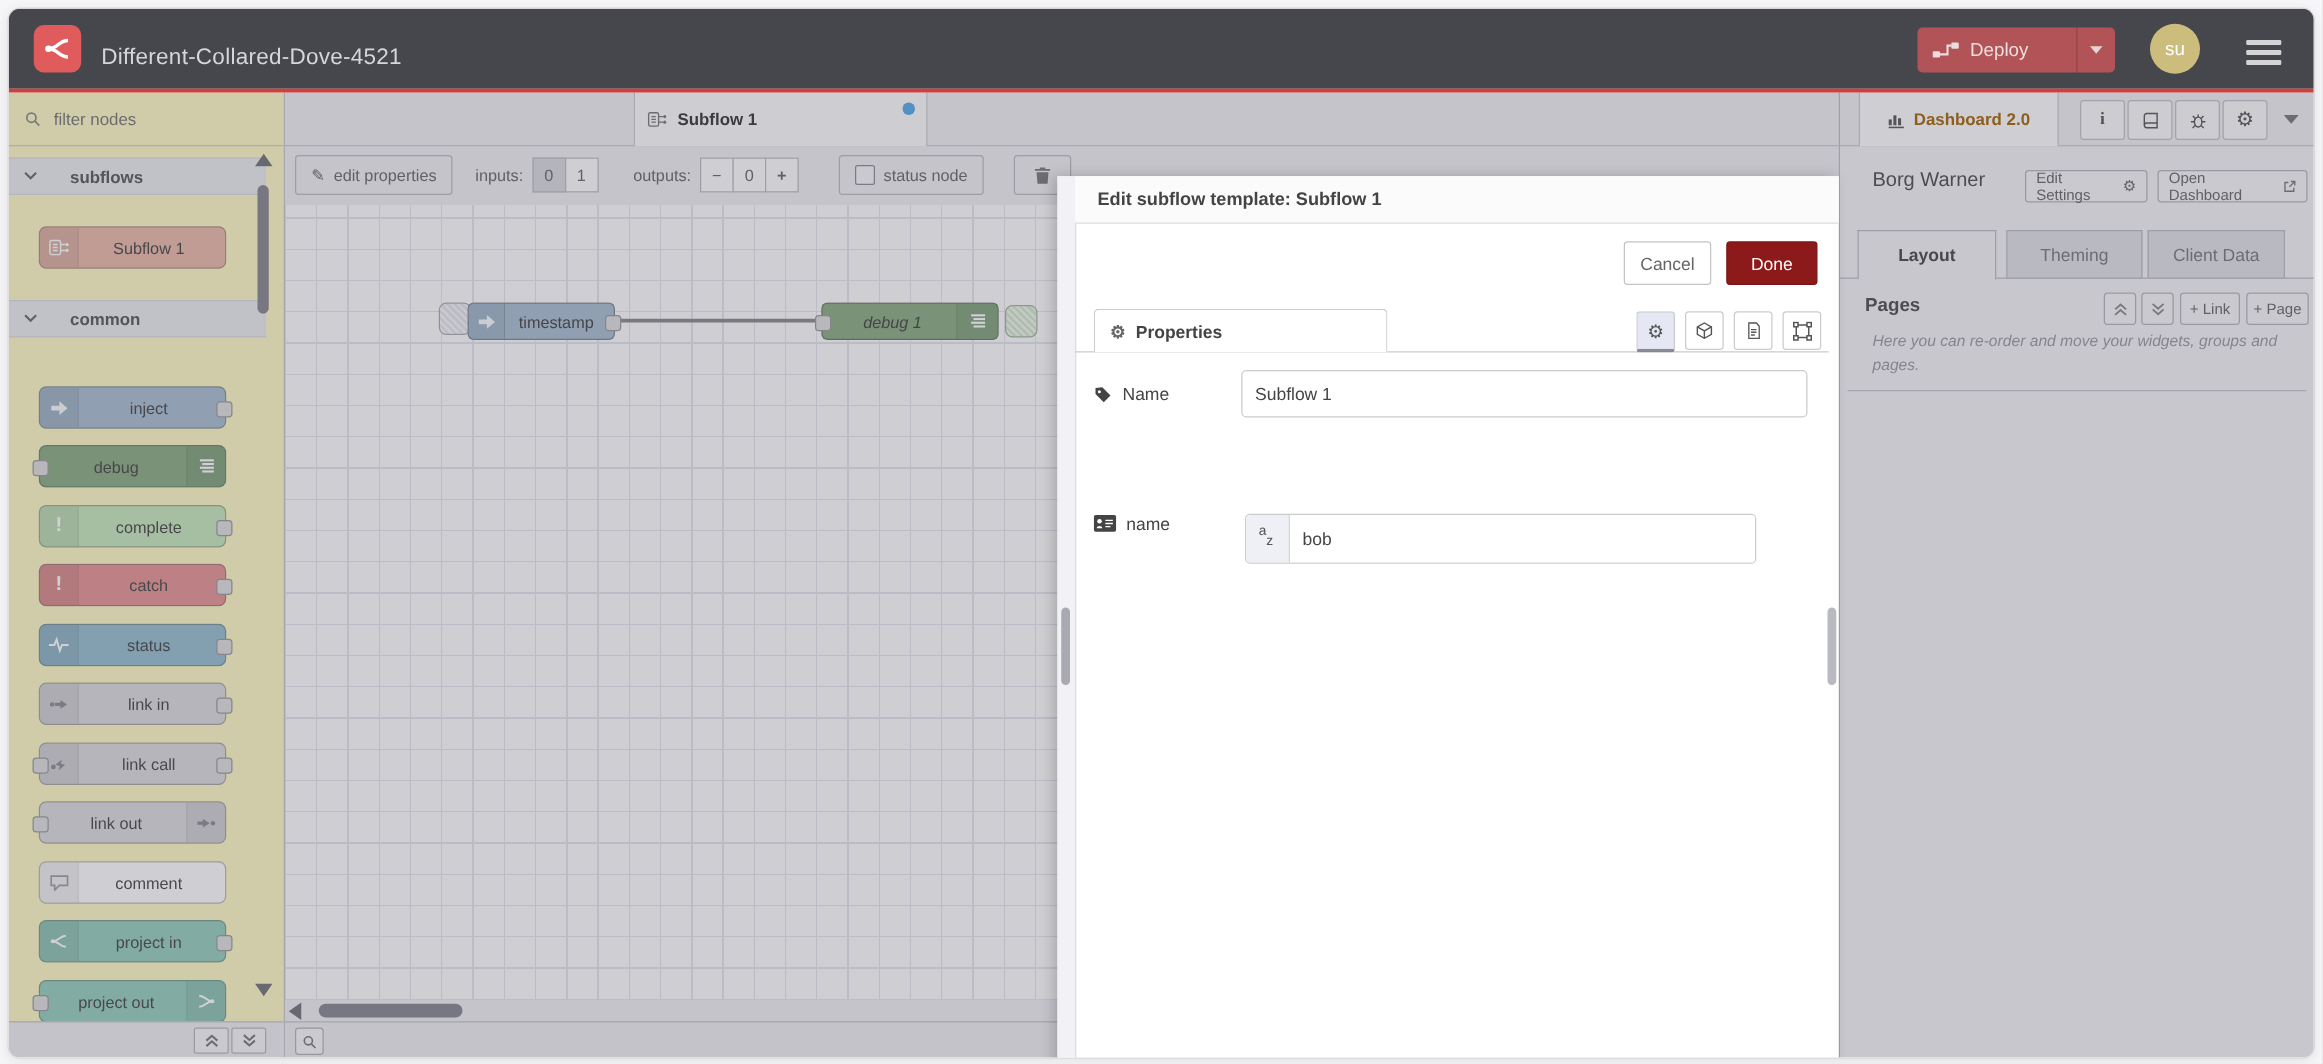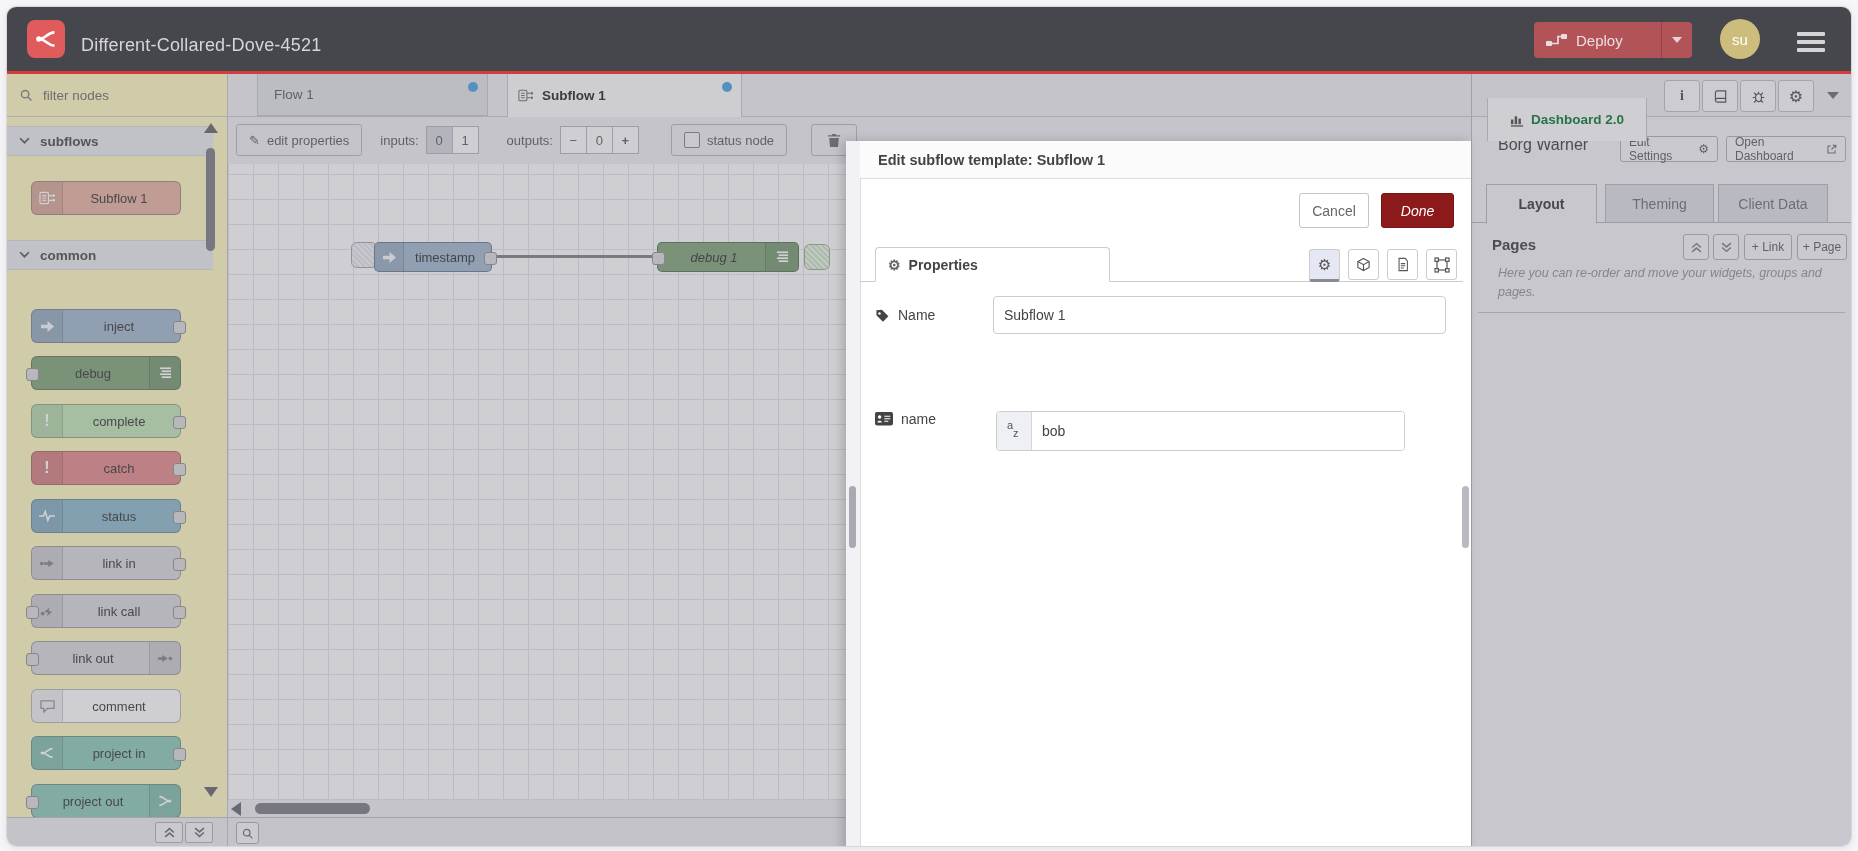--- a/index.html
+++ b/index.html
@@ -24,21 +24,21 @@
   .burger i{display:block;height:4px;background:#d4d4d7;margin:4px 0;border-radius:1px;}
   .redline{position:absolute;left:0;top:64px;right:0;height:3px;background:#d63c3c;z-index:5;}
   
   .main{position:absolute;left:0;top:67px;right:0;bottom:0;}
   
   .palette{position:absolute;left:0;top:0;width:220px;height:772px;background:#fef9c3;border-right:1px solid #c6c6cb;}
   .psearch{position:absolute;left:0;top:0;right:0;height:42px;border-bottom:1px solid #cdcdd2;display:flex;align-items:center;}
   .psearch input{border:0;outline:0;background:transparent;font-size:13.5px;color:#777;width:160px;font-family:inherit;}
   .psearch .mag{margin:0 8px 0 12px;display:flex;}
   .pcat{position:absolute;left:0;right:14px;height:28px;background:#e9e9ed;border-top:1px solid #d9d9de;border-bottom:1px solid #d9d9de;
-    display:flex;align-items:center;font-size:13.5px;font-weight:bold;color:#555;}
+    display:flex;align-items:center;font-size:13.5px;font-weight:bold;color:#555;gap:16px;}
   .pcat .chev{margin:0 10px 0 12px;display:flex;}
   .pnode{position:absolute;left:24px;width:150px;height:34px;border-radius:6px;border:1px solid rgba(60,60,60,.35);
     box-sizing:border-box;cursor:grab;}
   .pnode .band{position:absolute;top:0;bottom:0;width:30px;background:rgba(0,0,0,.06);display:flex;align-items:center;justify-content:center;}
   .pnode .band.l{left:0;border-right:1px solid rgba(0,0,0,.12);border-radius:5px 0 0 5px;}
   .pnode .band.r{right:0;border-left:1px solid rgba(0,0,0,.12);border-radius:0 5px 5px 0;}
   .plabel{position:absolute;left:34px;right:8px;top:0;bottom:0;display:flex;align-items:center;justify-content:center;
     font-size:13px;color:#444;}
   .pnode.riconed .plabel{left:8px;right:34px;}
   .port{position:absolute;width:11px;height:11px;background:#ddd;border:1px solid #999;border-radius:3px;top:11px;}
@@ -85,21 +85,21 @@
   .hthumb{position:absolute;left:27px;top:3px;width:115px;height:11px;background:#84848c;border-radius:6px;}
   .harrow{position:absolute;left:3px;top:2px;width:0;height:0;border-top:7px solid transparent;border-bottom:7px solid transparent;
     border-right:10px solid #6f6f77;}
   .cfooter{position:absolute;left:0;right:0;bottom:0;height:28px;background:#ececef;border-top:1px solid #c2c2c7;}
   .zoombtn{position:absolute;left:8px;top:4px;width:21px;height:20px;border:1px solid #b0b0b6;border-radius:3px;background:#f6f6f8;
     display:flex;align-items:center;justify-content:center;cursor:pointer;}
   
   .sidebar{position:absolute;left:1464px;top:0;width:382px;height:772px;background:#f2f2f5;border-left:1px solid #bdbdc2;box-sizing:border-box;}
   .stabbar{position:absolute;left:0;top:0;right:0;height:42px;background:#ededf0;border-bottom:1px solid #c9c9cd;}
   .stab{position:absolute;left:15px;top:0;height:43px;width:160px;background:#fbfbfc;border:1px solid #c8c8cd;border-top:0;border-bottom:0;
-    box-sizing:border-box;display:flex;align-items:center;justify-content:center;font-weight:bold;color:#15803d;font-size:13.5px;z-index:2;cursor:pointer;margin-top:24px;}
+    box-sizing:border-box;display:flex;align-items:center;justify-content:center;font-weight:bold;color:#a16207;font-size:13.5px;z-index:2;cursor:pointer;}
   .stab .sicon{margin-right:6px;display:flex;}
   .sibtn{position:absolute;top:6px;width:34px;height:30px;border:1px solid #c0c0c6;border-radius:3px;background:#f8f8fa;
     display:flex;align-items:center;justify-content:center;cursor:pointer;color:#555;font-size:14px;}
   .scaret{position:absolute;left:355px;top:18px;width:0;height:0;border-left:6px solid transparent;border-right:6px solid transparent;
     border-top:7px solid #777;cursor:pointer;}
   .scontent{position:absolute;left:0;top:42px;right:0;bottom:0;}
   .projname{position:absolute;left:26px;top:20px;font-size:16px;color:#4a4a4a;}
   .minibtn{position:absolute;height:26px;border:1px solid #b3b3b8;border-radius:3px;display:flex;align-items:center;justify-content:center;
     padding:0 8px;font-size:12px;color:#666;cursor:pointer;background:rgba(255,255,255,.25);box-sizing:border-box;}
   .ltabs{position:absolute;left:14px;top:68px;height:39px;}
@@ -115,21 +115,21 @@
   
   .tray{position:absolute;left:839px;top:67px;width:625px;height:772px;z-index:60;background:#fff;
     box-shadow:-4px 0 10px rgba(0,0,0,.18);}
   .tray-grip{position:absolute;left:0;top:0;bottom:0;width:14px;background:#f1f1f6;border-right:1px solid #ddd;cursor:col-resize;}
   .grip-pill{position:absolute;left:3px;top:345px;width:7px;height:62px;background:#a9a9b1;border-radius:4px;}
   .tray-title{position:absolute;left:14px;right:0;top:0;height:38px;background:#fbfbfc;border-bottom:1px solid #ddd;
     display:flex;align-items:center;font-size:14.5px;font-weight:bold;color:#444;padding-left:18px;box-sizing:border-box;}
   .tray-actions{position:absolute;right:17px;top:52px;display:flex;gap:12px;}
   .btn{height:35px;border-radius:3px;font-size:14px;display:flex;align-items:center;justify-content:center;cursor:pointer;box-sizing:border-box;}
   .btn.cancel{width:70px;background:#fff;border:1px solid #c3c3c8;color:#666;}
-  .btn.done{width:73px;background:#8c1a1a;border:1px solid #7a1414;color:#fff;font-style:italic;}
+  .btn.done{width:73px;background:#8c1a1a;border:1px solid #7a1414;color:#fff;}
   .ttabrow{position:absolute;left:14px;right:8px;top:105px;height:35px;border-bottom:1px solid #ccc;}
   .ttab{position:absolute;left:15px;bottom:-1px;height:35px;width:235px;background:#fff;border:1px solid #ccc;border-bottom:1px solid #fff;
     border-radius:4px 4px 0 0;display:flex;align-items:center;font-size:14px;font-weight:bold;color:#444;cursor:pointer;box-sizing:border-box;}
   .ttab .gearmini{margin:0 8px 0 12px;color:#666;font-size:14px;}
   .traytools{position:absolute;right:14px;top:108px;display:flex;gap:8px;}
   .itool{width:29px;height:29px;border:1px solid #ccc;border-radius:3px;background:#fff;display:flex;align-items:center;justify-content:center;cursor:pointer;}
   .itool.active{background:#e5e8f4;border-bottom:3px solid #8a8a96;}
   .frm-row{position:absolute;left:29px;right:25px;display:flex;align-items:center;}
   .frm-label{display:flex;align-items:center;gap:8px;font-size:14px;color:#444;width:118px;}
   .tinput{height:38px;border:1px solid #ccc;border-radius:4px;font-size:14px;color:#444;padding:0 10px;flex:1;
@@ -373,24 +373,20 @@
                 <g fill="none" stroke="#777" stroke-width="1.5">
                   <path d="M1 1l4 3.5L9 1M1 5l4 3.5L9 5"></path>
                 </g>
               </svg>
         </div>
       </div>
     </div>
 
     <div class="canvas">
       <div class="tabbar">
-        <div class="wtab" style="left:29px;width:231px">
-          <span style="margin-left:16px">Flow 1</span>
-          <span class="dot"></span>
-        </div>
         <div class="wtab active" style="left:279px;width:235px">
           <span class="ticon">
             <svg width="16" height="13" viewBox="0 0 18 14">
                   <g fill="none" stroke="#777" stroke-width="1.2">
                     <rect x="1" y="1" width="9" height="12" rx="1.5"></rect>
                     <path d="M3.5 4.5h4M3.5 7h4M3.5 9.5h4M10 4.5h4M10 9.5h4"></path>
                   </g>
                   <circle cx="15.5" cy="4.5" r="1.4" fill="#777"></circle>
                   <circle cx="15.5" cy="9.5" r="1.4" fill="#777"></circle>
                 </svg>

